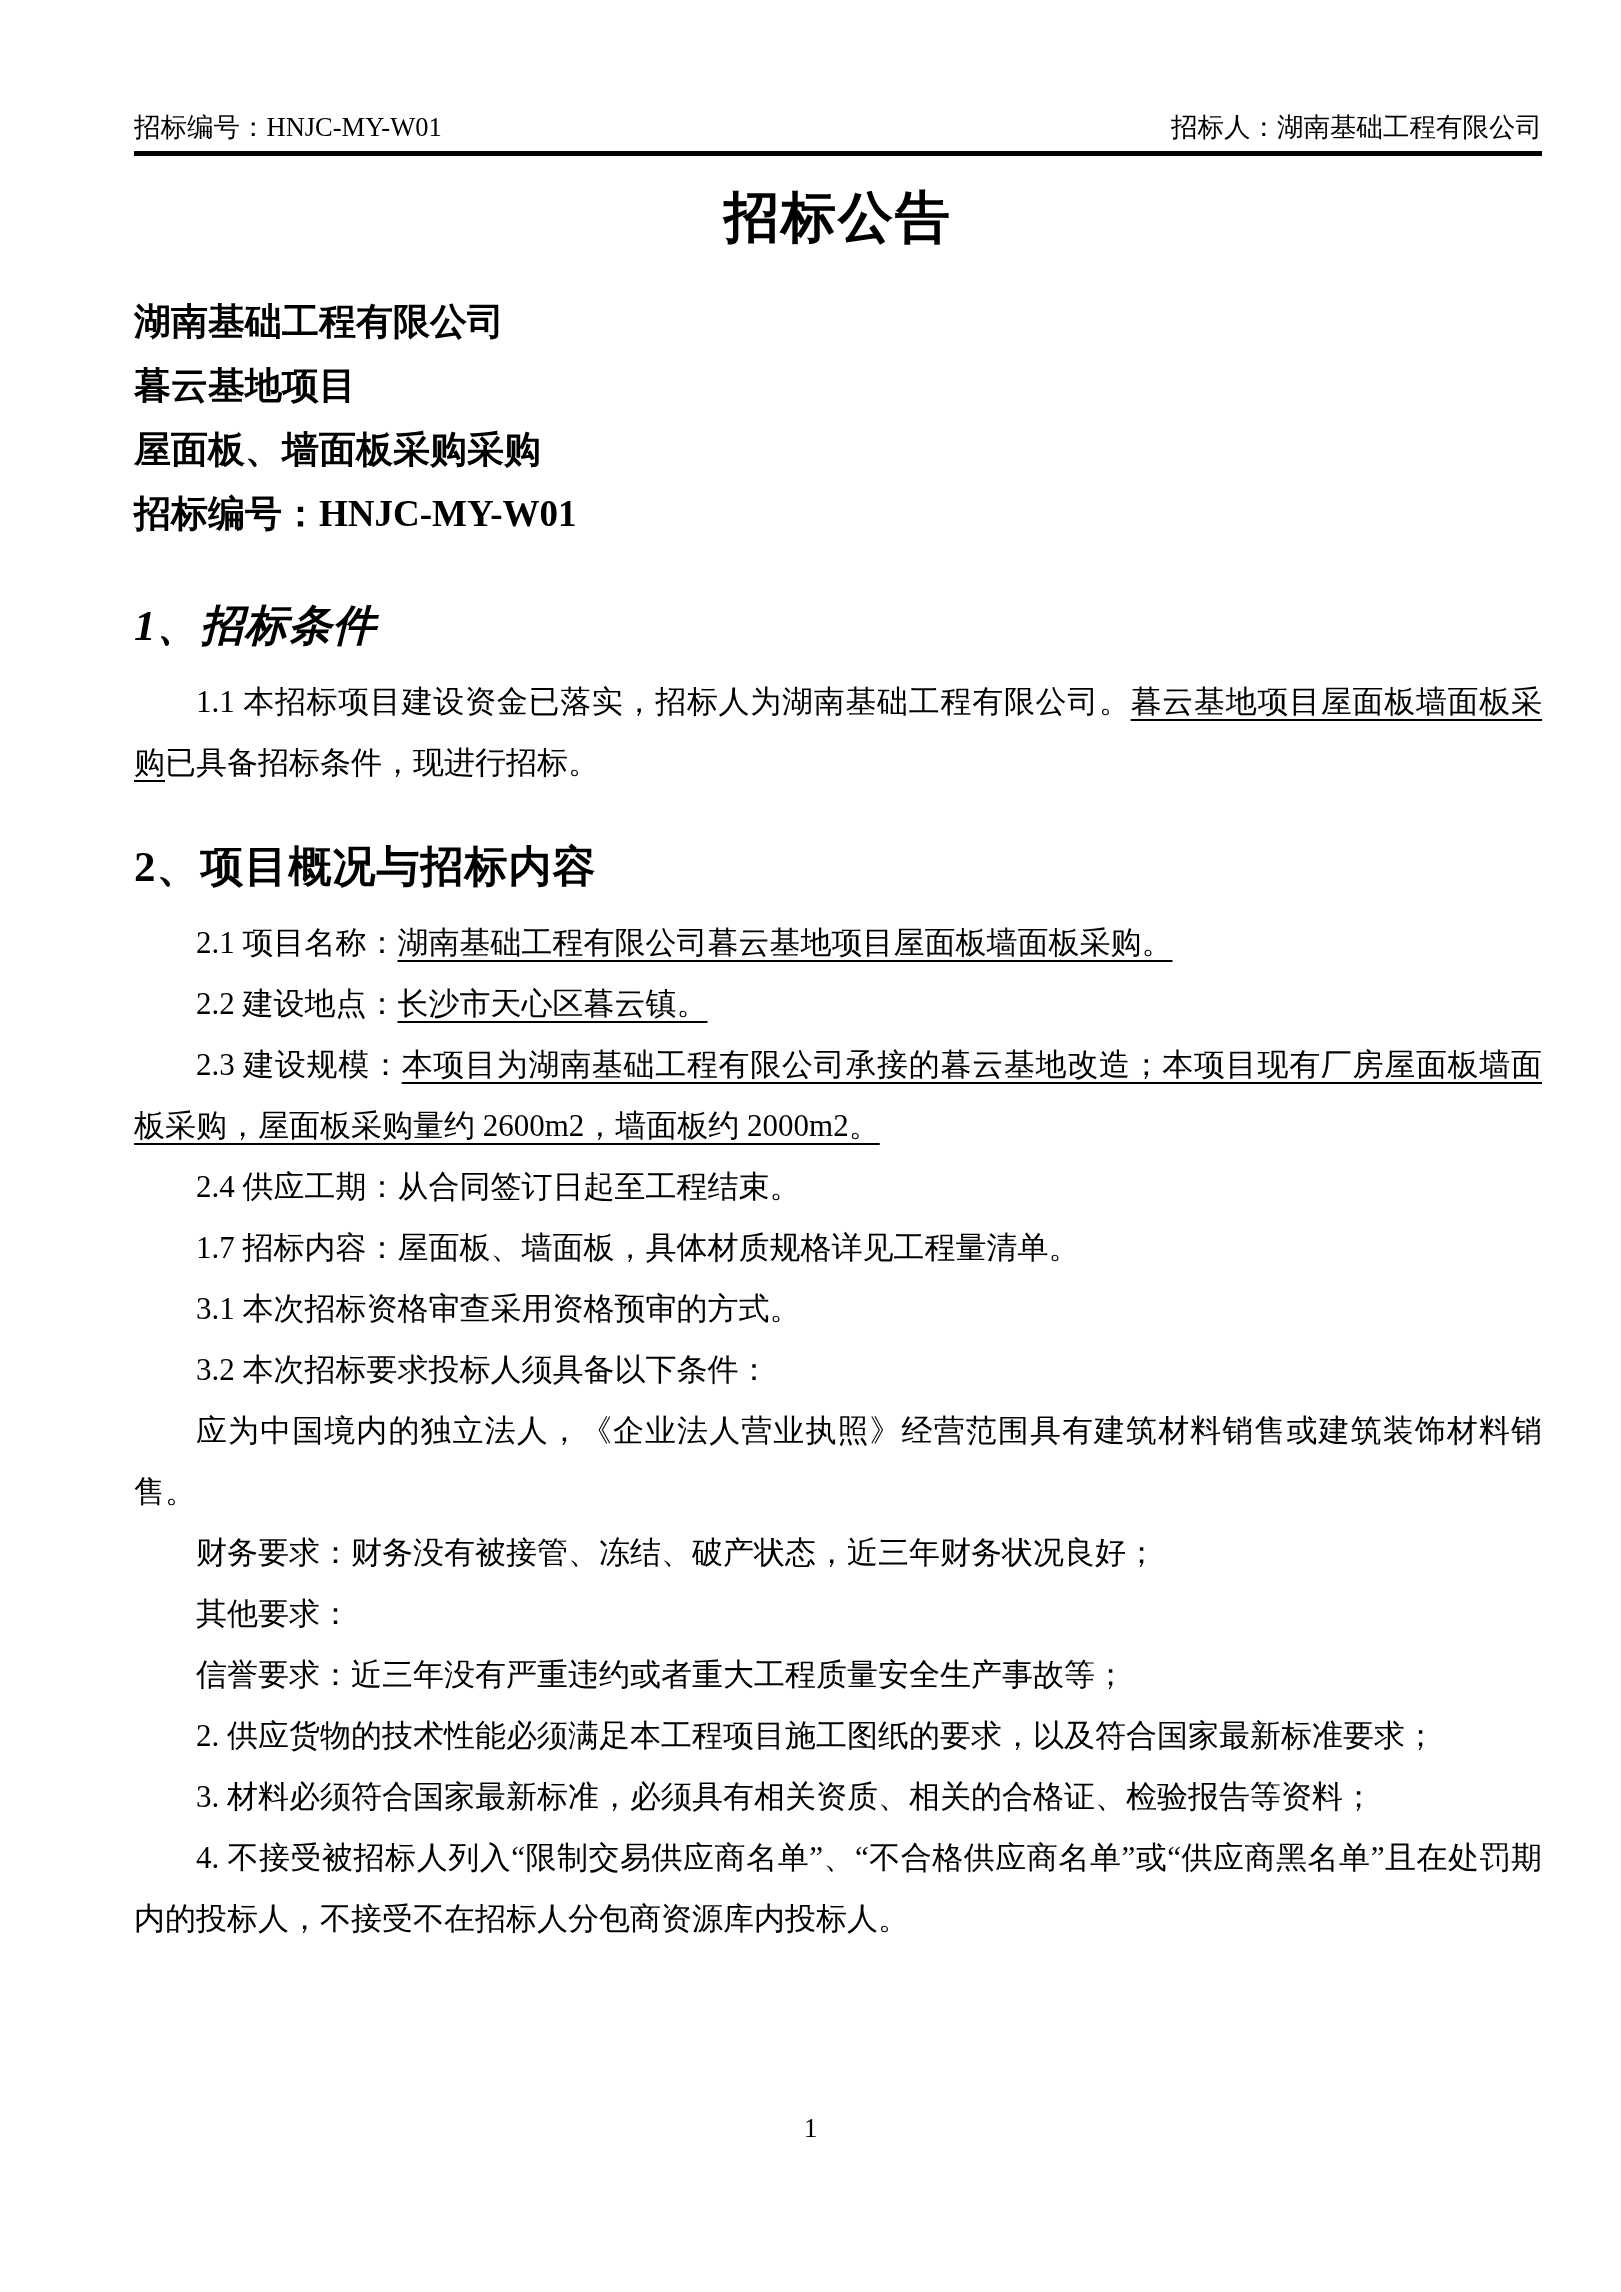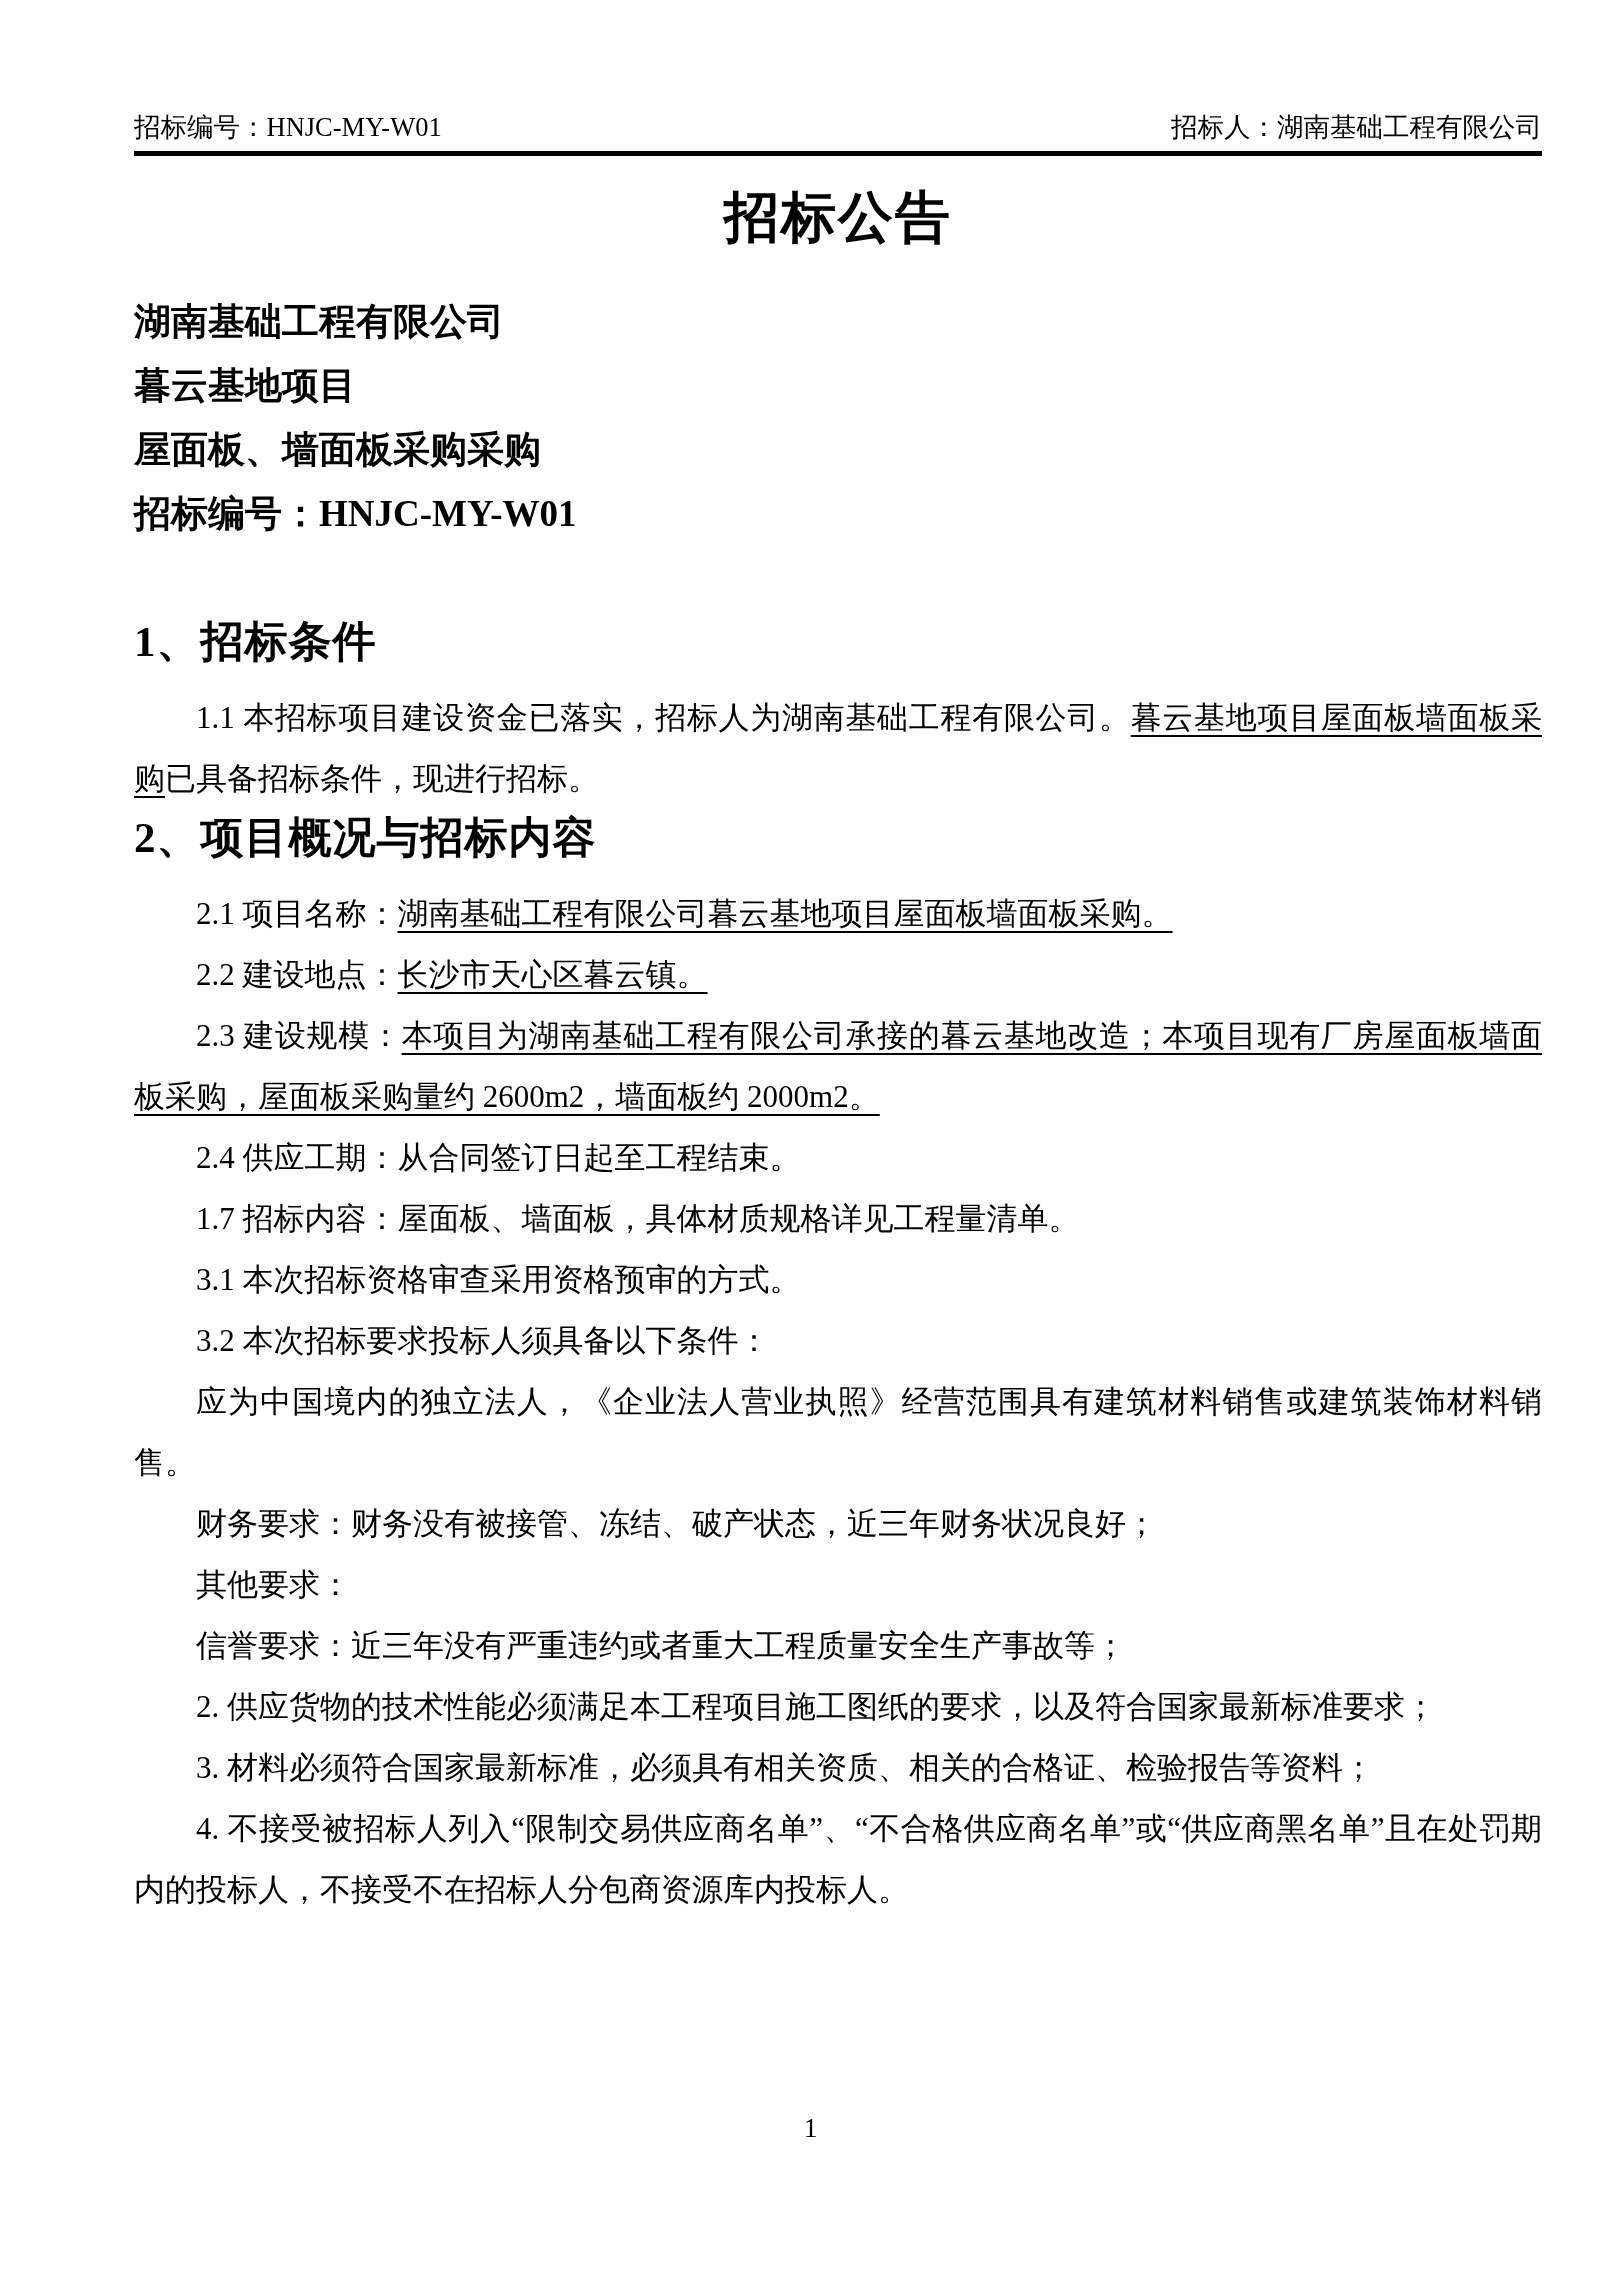--- a/index.html
+++ b/index.html
@@ -43,24 +43,25 @@
   .subtitle {
     text-align: left;
     font-size: 37px;
     font-weight: bold;
     line-height: 64px;
   }
   
   .sec-heading {
     font-size: 43px;
     font-weight: bold;
+    margin-top: 45px;
     margin-bottom: 15.7px;
     letter-spacing: 1px;
   }
-  .sec1 .sec-heading { margin-top: 67px; }
+  .sec1 .sec-heading { margin-top: 51px; font-style: italic; }
   p.body {
     font-size: 31px;
     line-height: 61px;
     text-indent: 2em;
     text-align: justify;
   }
   .u {
     text-decoration: underline;
     text-decoration-thickness: 2px;
     text-underline-offset: 6.9px;

